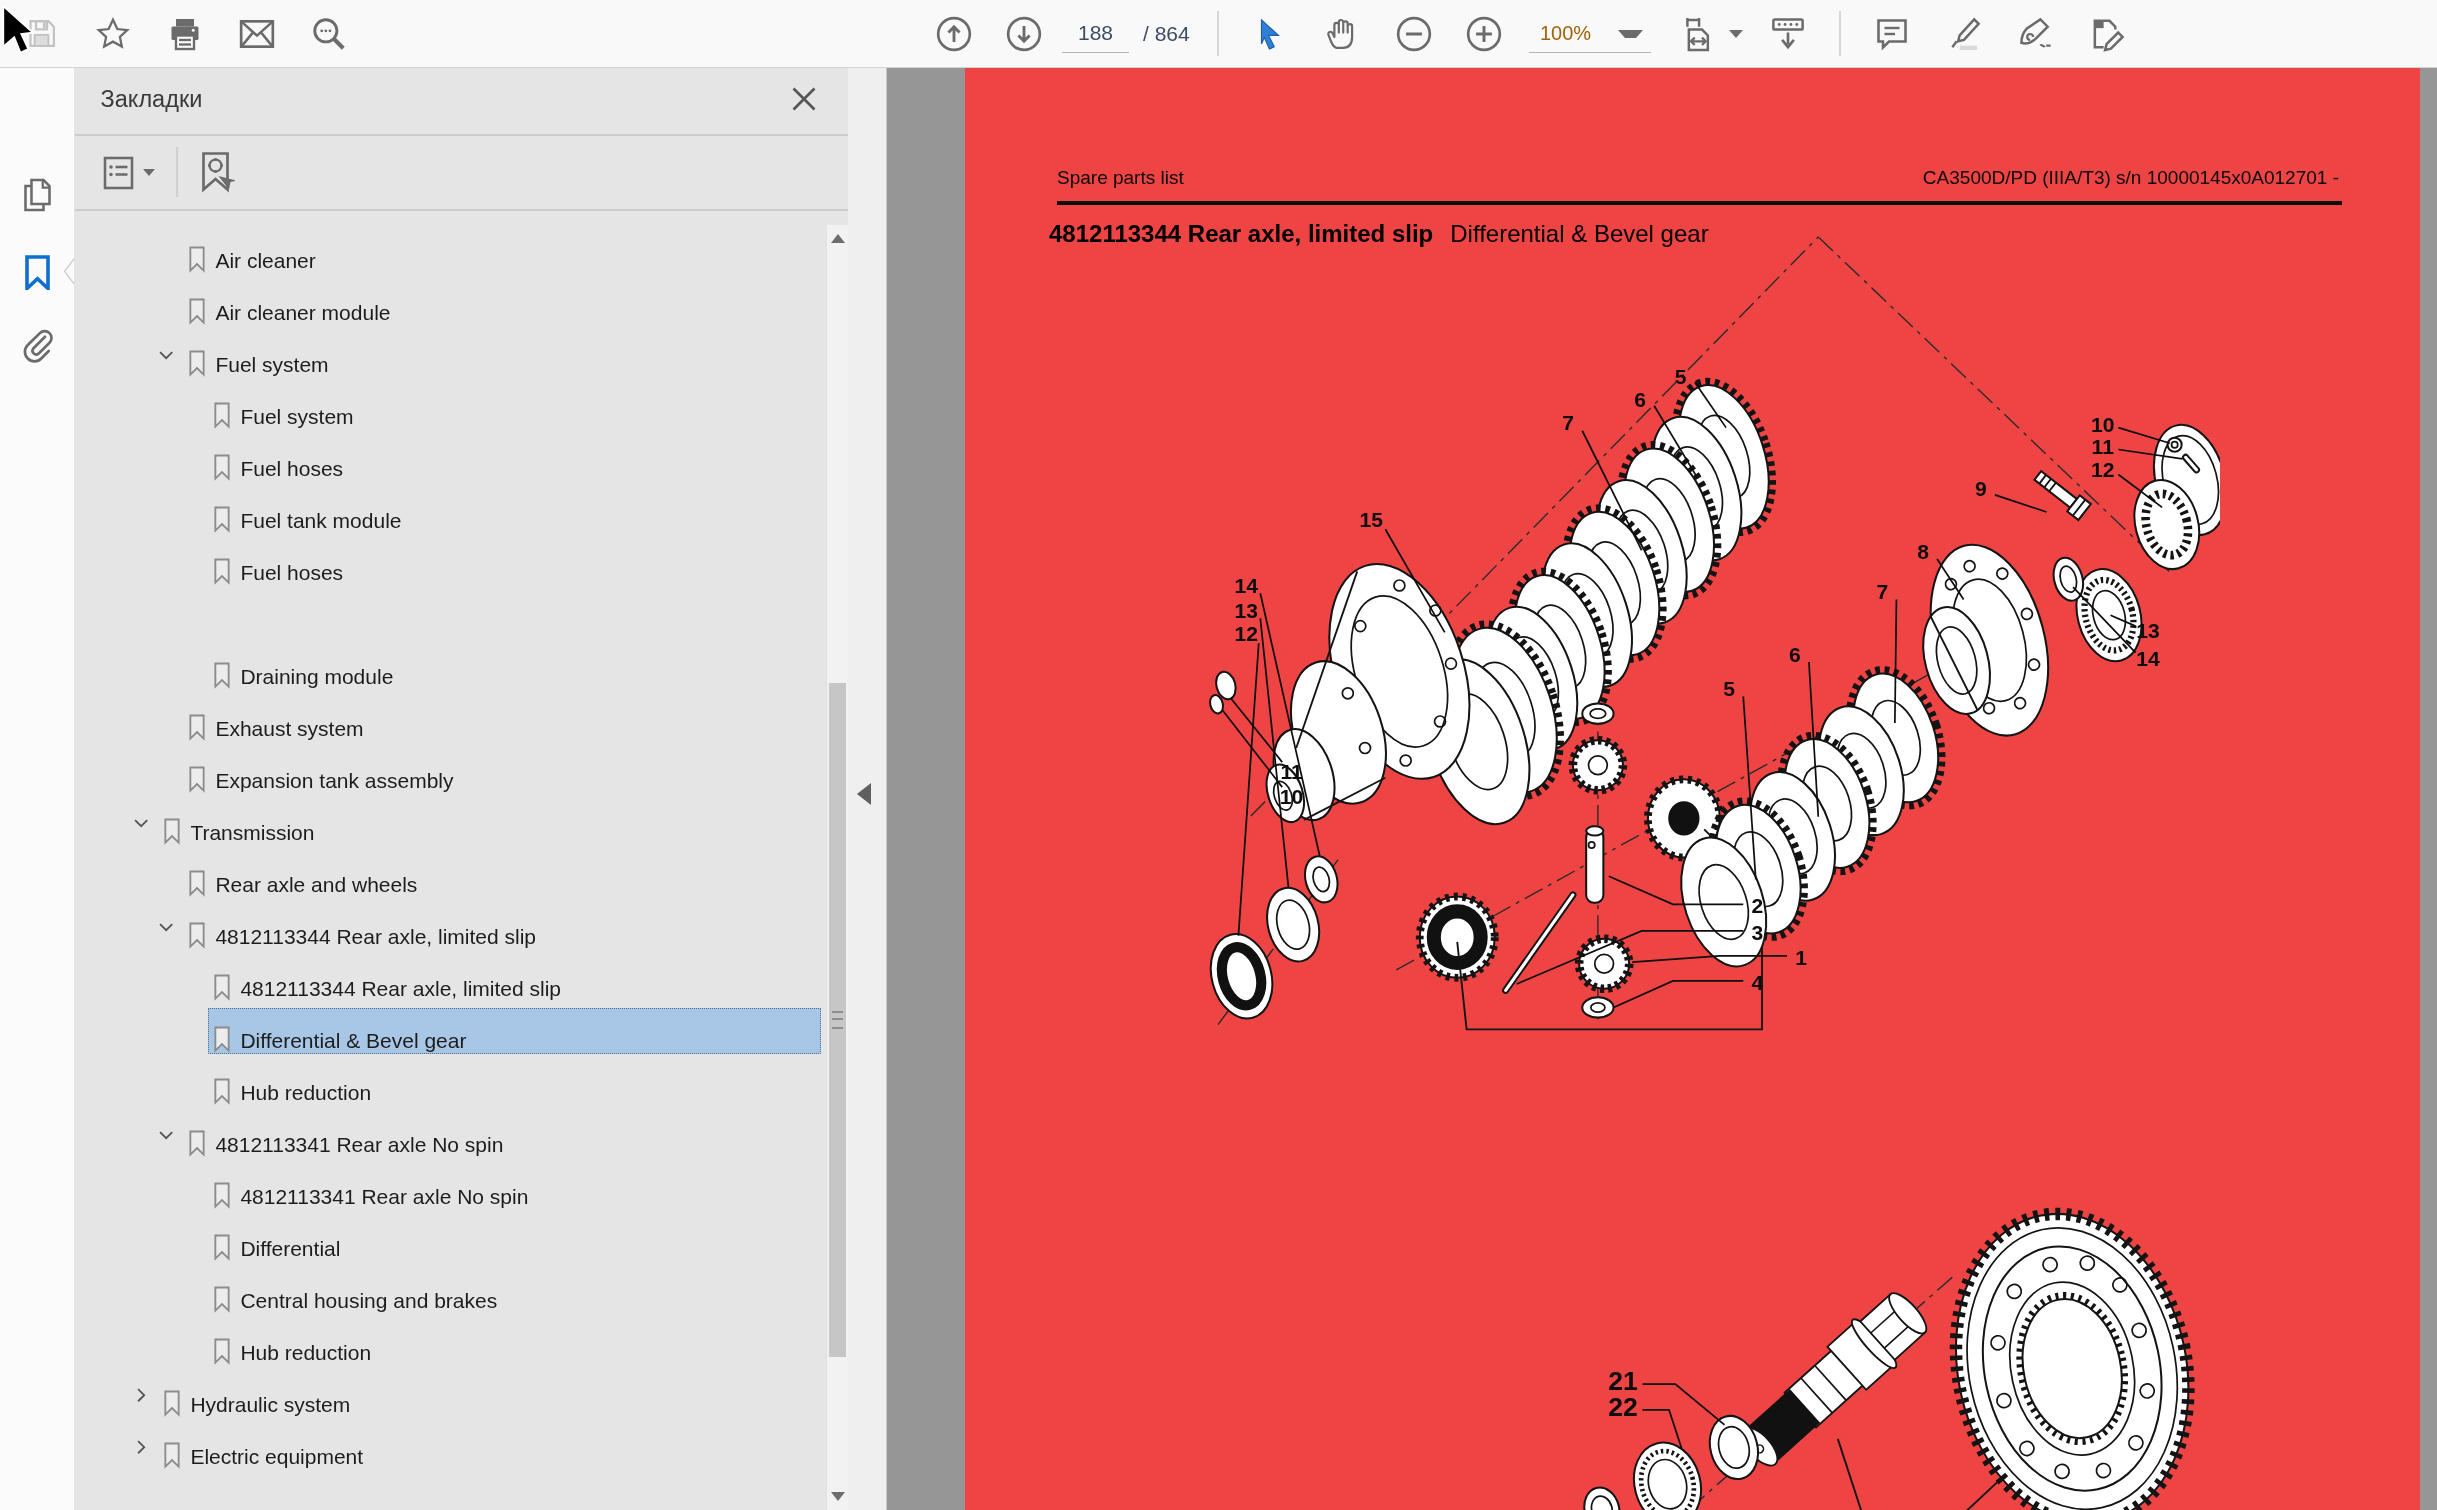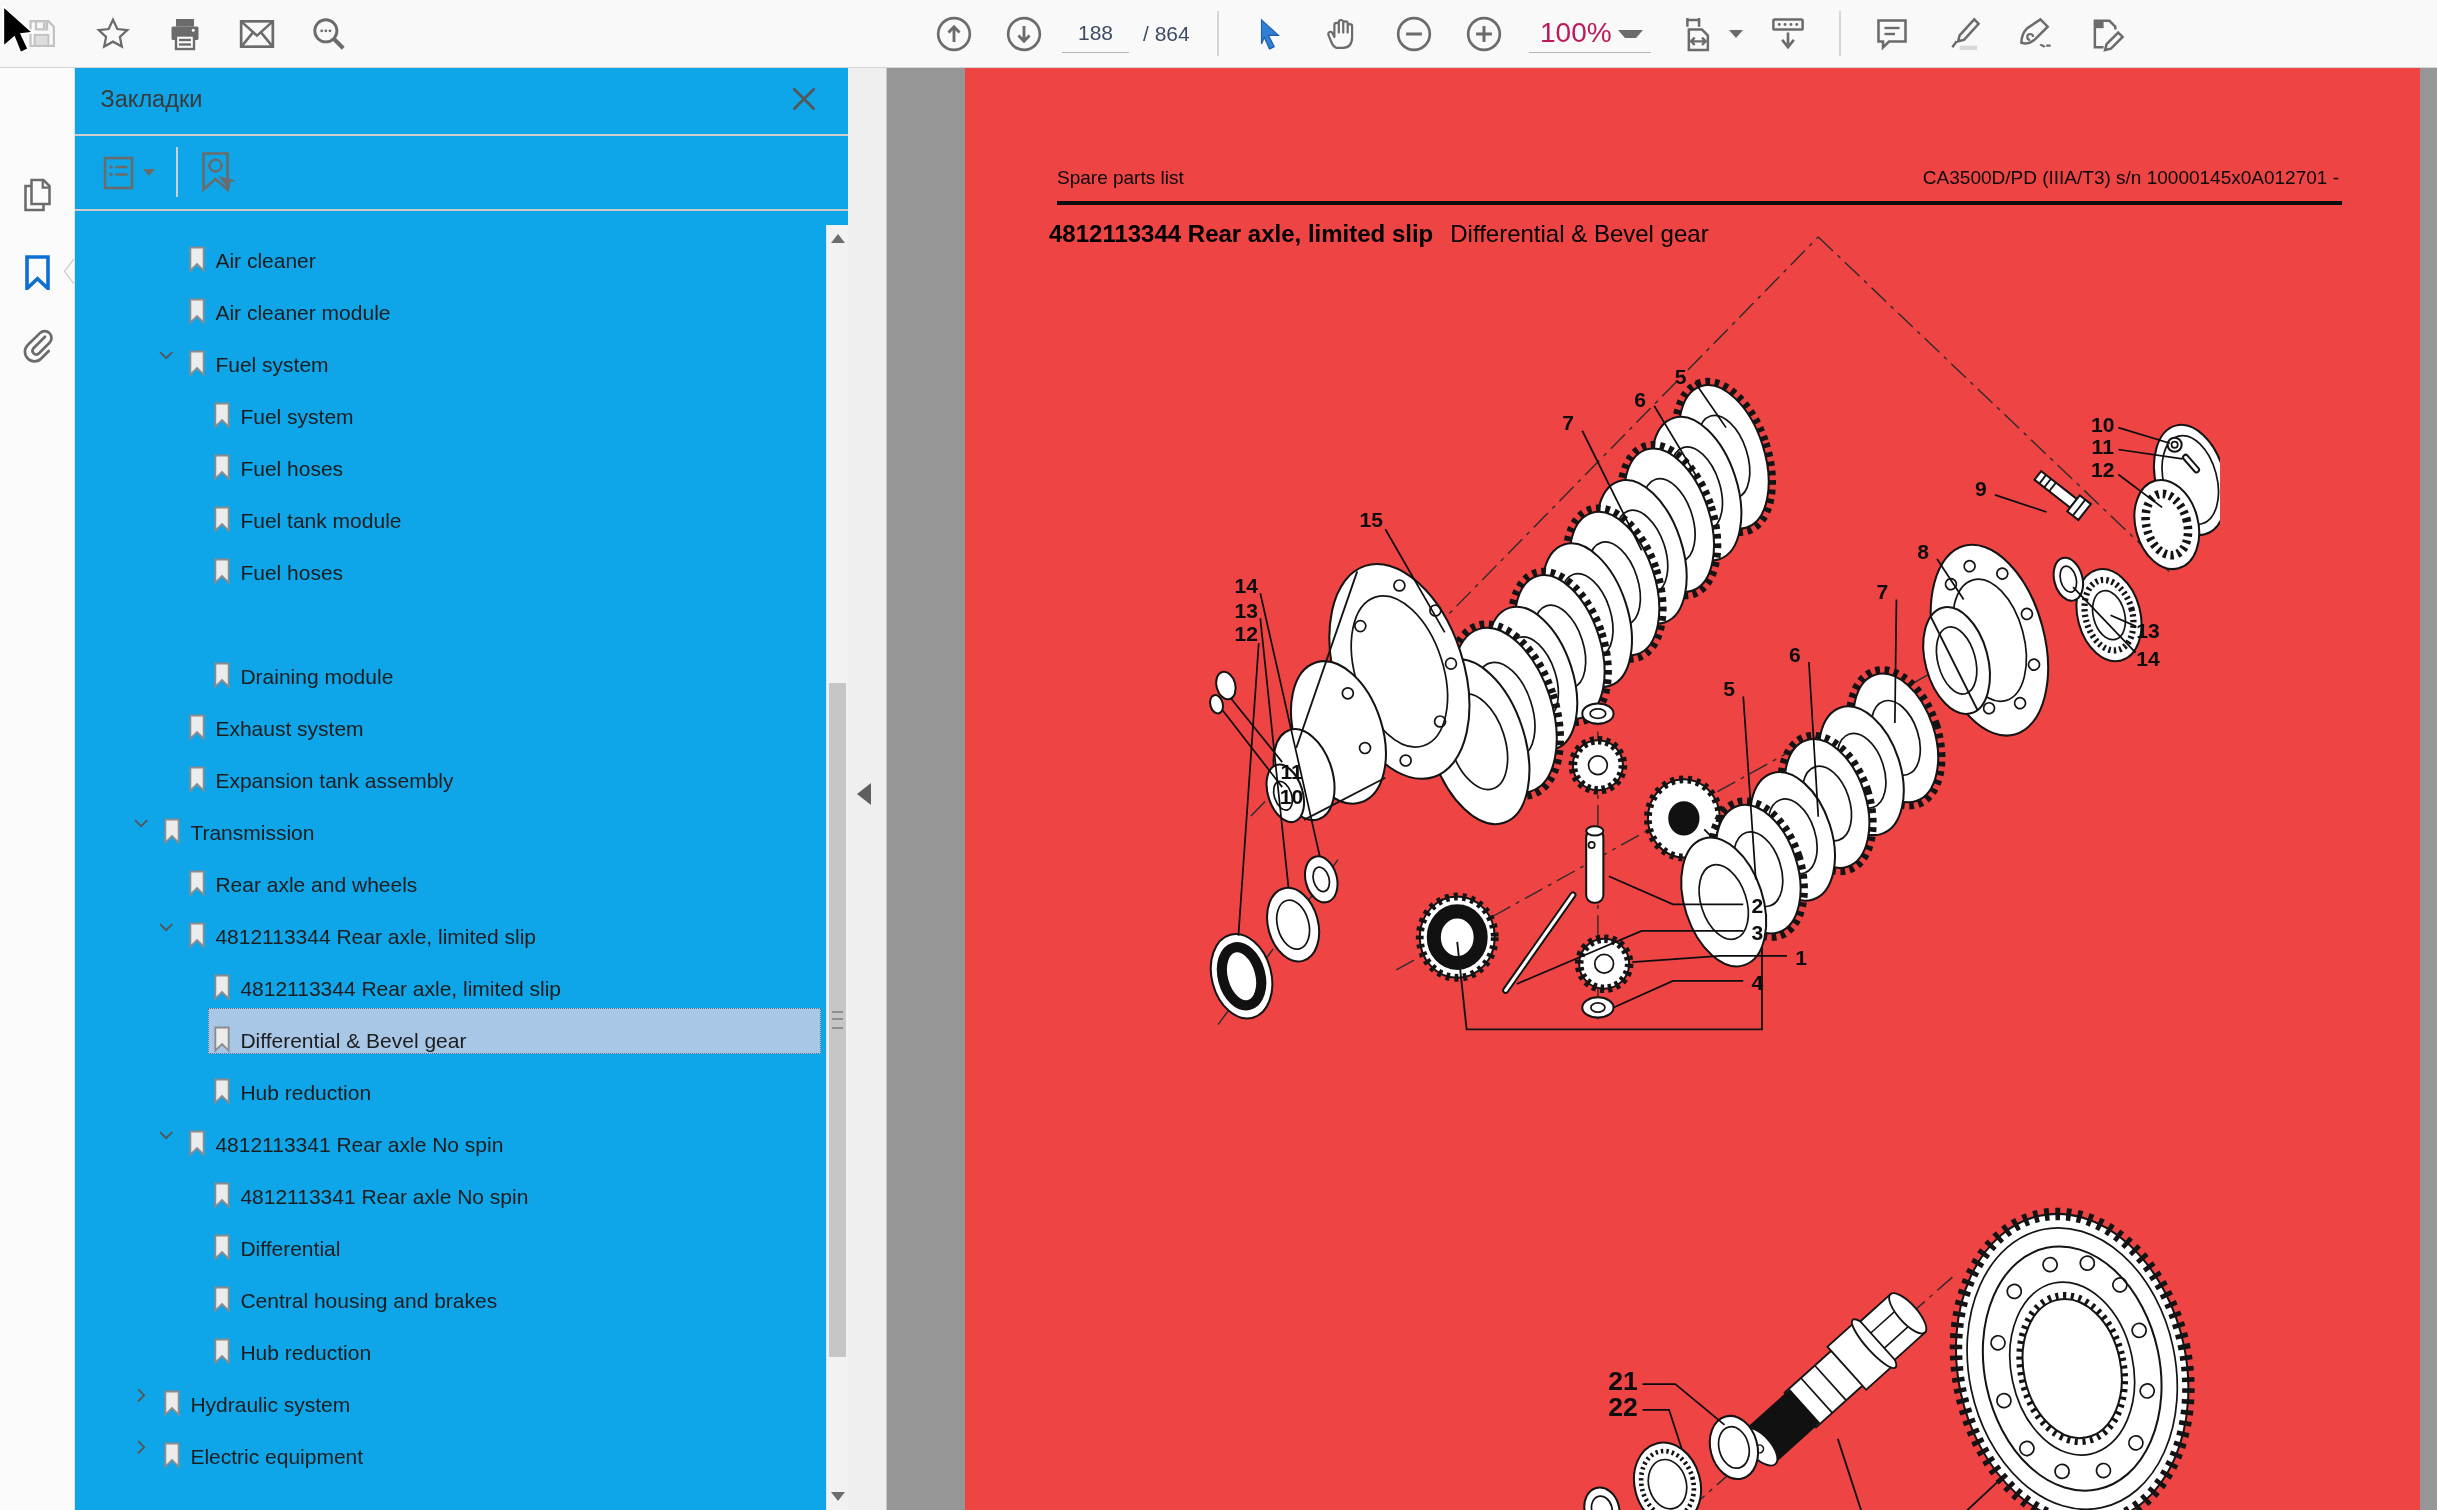--- a/index.html
+++ b/index.html
@@ -8,30 +8,30 @@
   
   #toolbar{position:absolute;left:0;top:0;width:2438px;height:67px;background:#f9f9f9;
     border-bottom:1.6px solid #d4d4d4;z-index:30;}
   .tb-icon{position:absolute;top:50%;transform:translateY(-50%);width:38px;height:38px;
     display:flex;align-items:center;justify-content:center;cursor:default;}
   .tb-sep{position:absolute;top:11px;width:1.6px;height:45px;background:#d6d6d6;}
   .tb-text{position:absolute;top:50%;transform:translateY(-50%);color:#3d4c63;font-size:21px;}
   #page-box{position:absolute;left:1062px;top:15.6px;width:67px;height:36px;
     border-bottom:1.6px solid #b5b5b5;text-align:center;color:#3d4c63;font-size:21px;line-height:34px;}
   #zoom-box{position:absolute;left:1529px;top:15.6px;width:122px;height:36px;border-bottom:1.6px solid #b5b5b5;}
-  #zoom-box span{color:#be185d;font-size:28px;line-height:34px;padding-left:11px;}
+  #zoom-box span{color:#a16207;font-size:20px;line-height:34px;padding-left:11px;}
   .caret{width:0;height:0;border-left:7px solid transparent;border-right:7px solid transparent;
     border-top:8.6px solid #6b6b6b;display:inline-block;}
   
   #left-strip{position:absolute;left:0;top:67px;width:74px;bottom:0;background:#fbfbfb;
     border-right:1.6px solid #e2e2e2;z-index:20;}
   .strip-icon{position:absolute;left:50%;transform:translateX(-50%);width:39px;height:39px;
     display:flex;align-items:center;justify-content:center;}
   
-  #bm-panel{position:absolute;left:74px;top:67px;width:774px;bottom:0;background:#0ea5e9;overflow:hidden;}
+  #bm-panel{position:absolute;left:74px;top:67px;width:774px;bottom:0;background:#e5e5e5;overflow:hidden;}
   #bm-title{position:absolute;left:26.6px;top:19px;font-size:23.5px;color:#3a3a3a;}
   #bm-close{position:absolute;right:28px;top:17px;width:31px;height:31px;}
   .hdiv{position:absolute;left:0;right:0;height:1.6px;background:#cccccc;}
   #bm-opts{position:absolute;left:0;top:69px;height:73px;width:100%;}
   #bm-opts .vline{position:absolute;left:89px;top:11px;width:1.6px;height:50px;background:#d0d0d0;}
   #bm-tree{position:absolute;left:0;top:158px;right:0;bottom:0;overflow:hidden;}
   .bm-row{display:flex;align-items:center;height:52px;position:relative;}
   .bm-chevron{width:34px;height:34px;flex:0 0 34px;display:flex;align-items:center;justify-content:center;}
   .bm-row.lvl0{padding-left:50px;} .bm-row.lvl1{padding-left:75px;} .bm-row.lvl2{padding-left:100px;}
   .bm-content{display:flex;align-items:flex-end;flex:1;margin-right:26.6px;height:44px;

